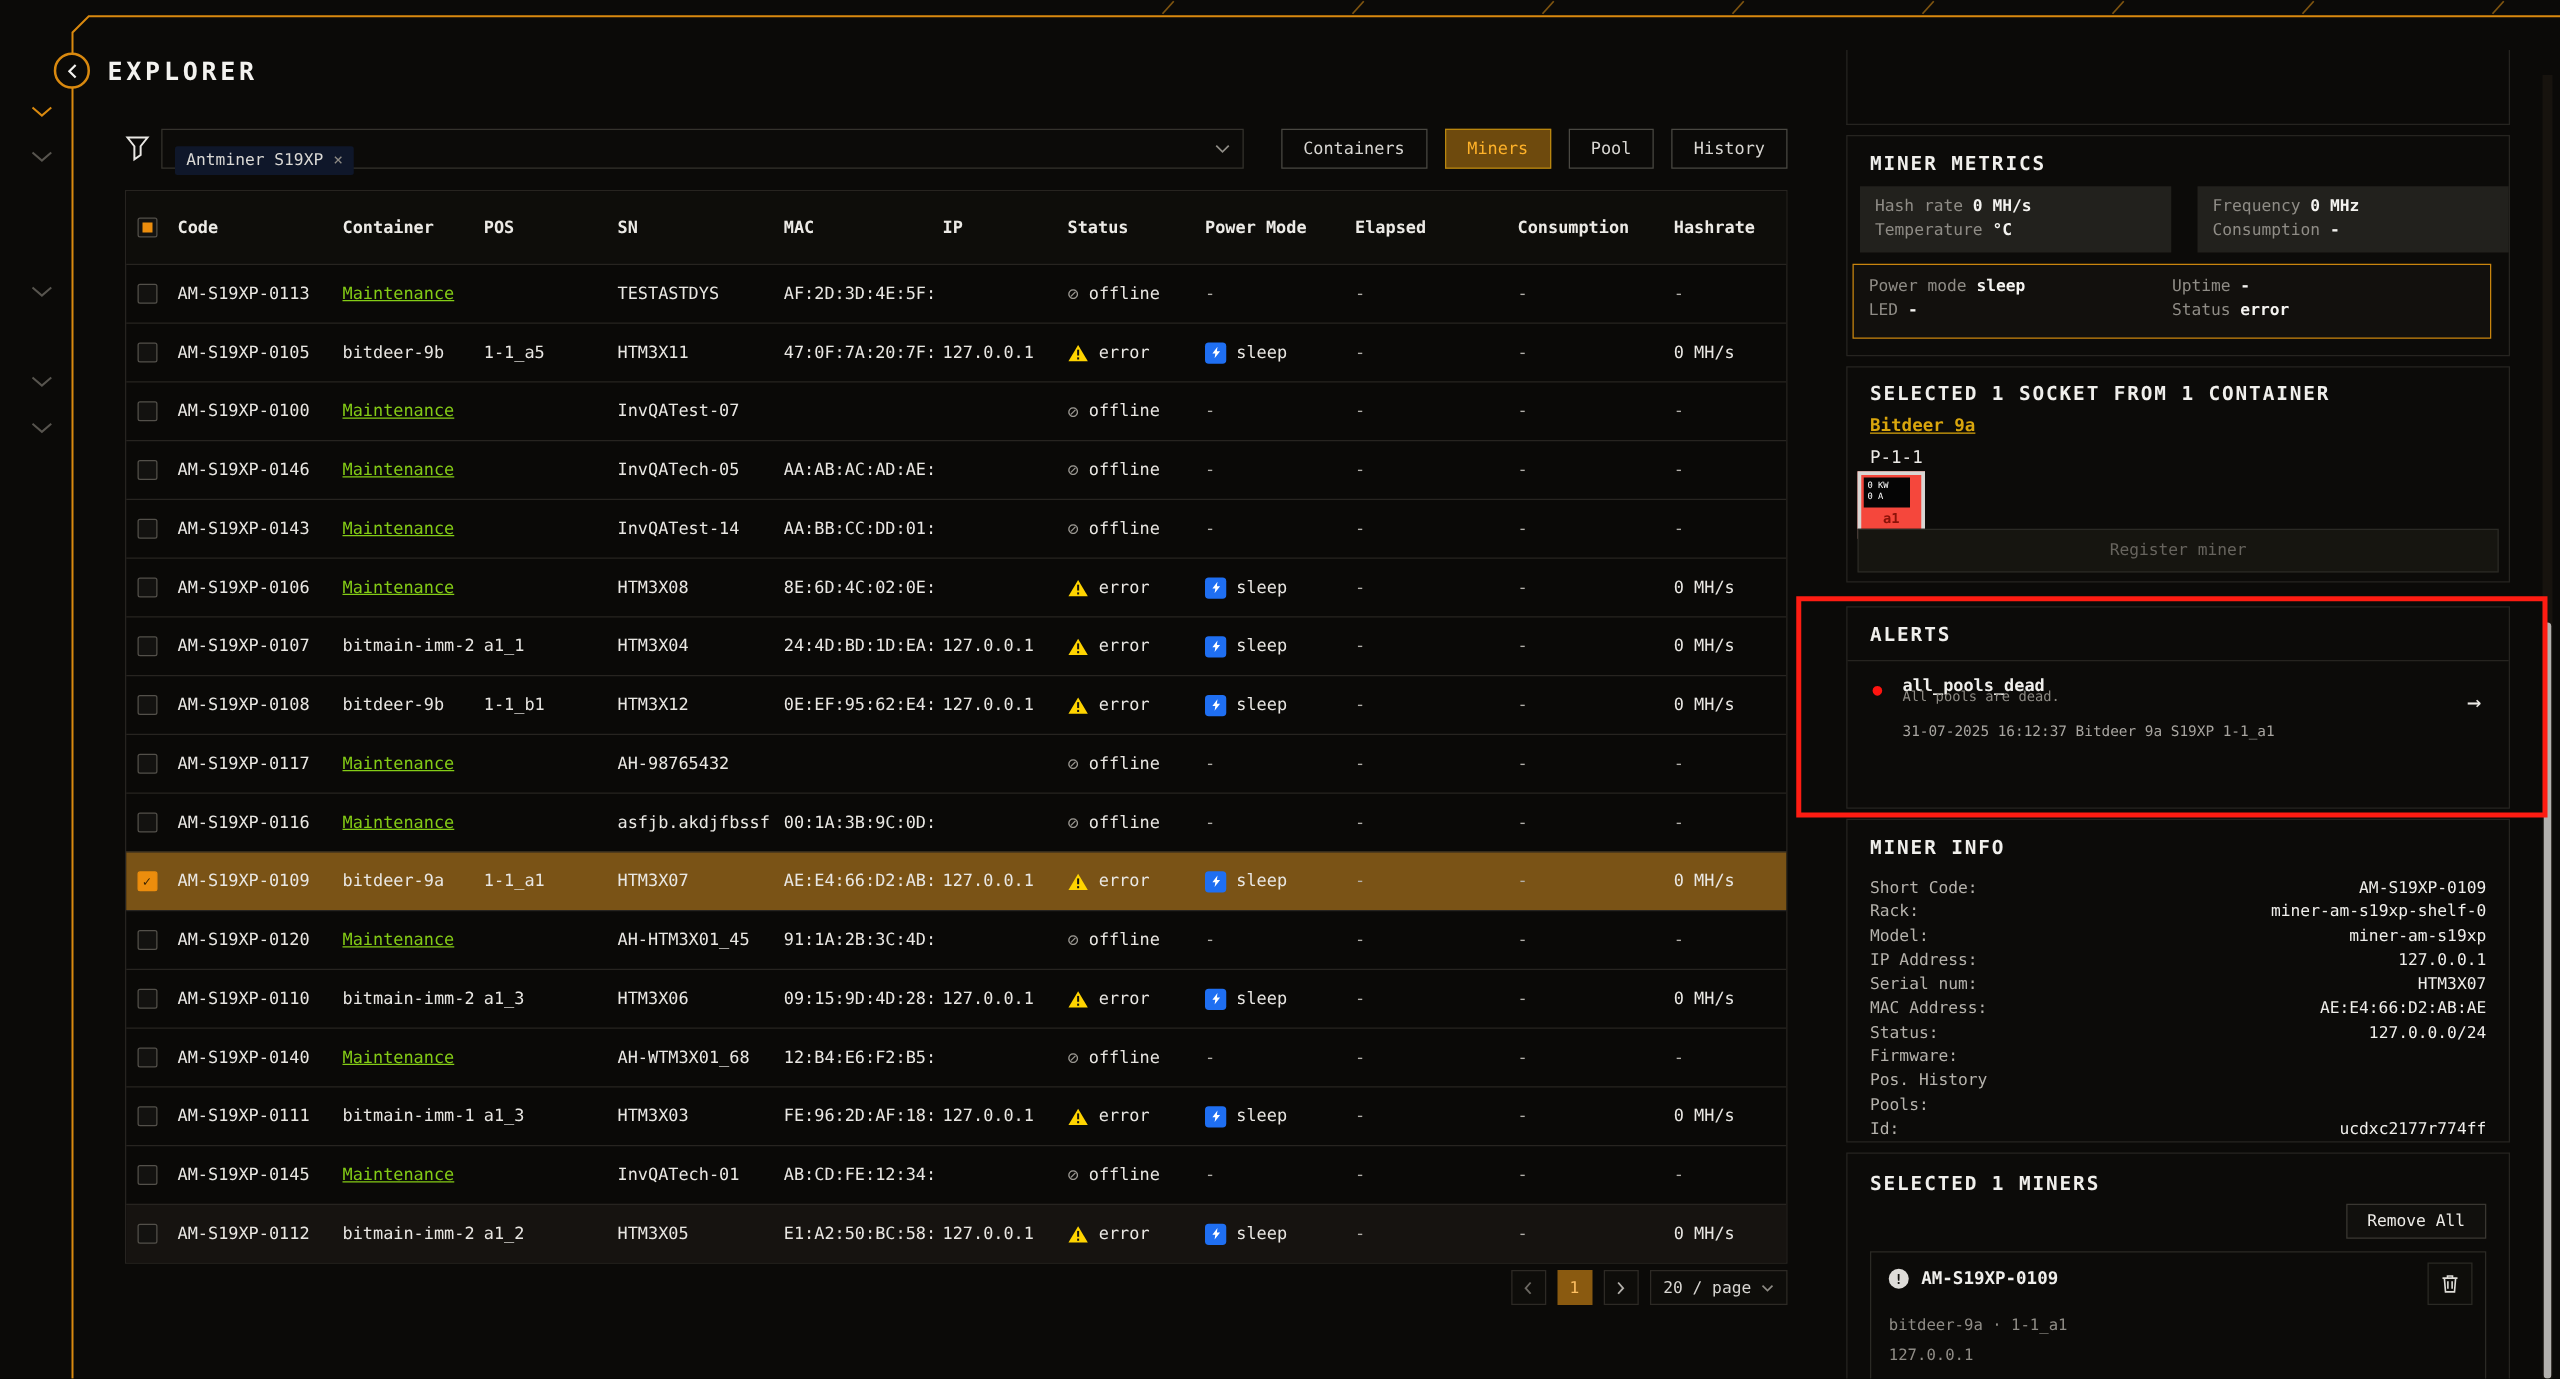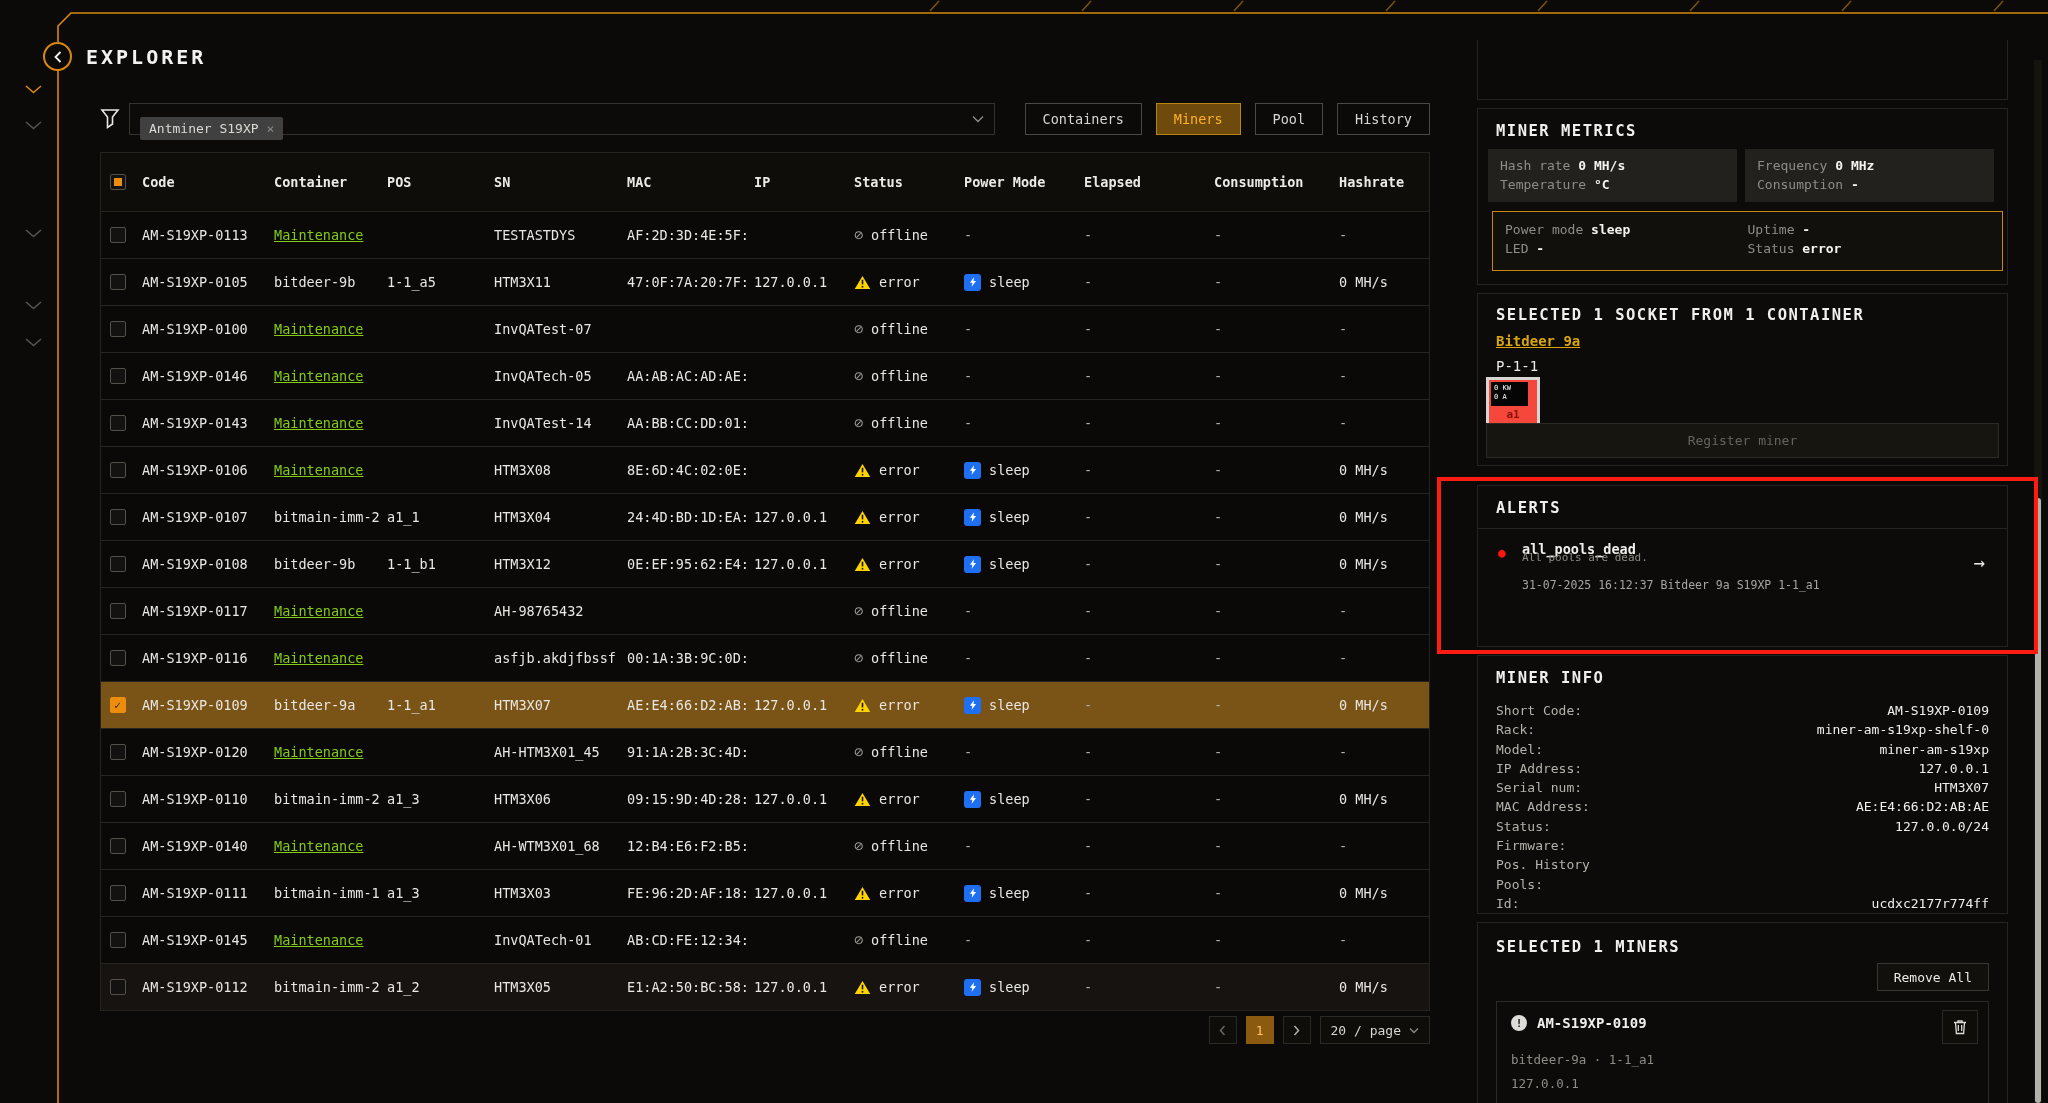--- a/index.html
+++ b/index.html
@@ -14,21 +14,21 @@
     border:2px solid #d9890f; background:#0b0a08; z-index:3; display:flex; align-items:center; justify-content:center; cursor:pointer; }
   .page-title { position:absolute; left:86px; top:45px; font-size:20px; font-weight:bold; letter-spacing:3px; color:#f3f2ef; z-index:2; }
 
   .rail-chevron { position:absolute; left:25px; width:17px; height:10px; z-index:2; cursor:pointer; }
 
   
   .toolbar { position:absolute; left:100px; top:103px; width:1330px; height:32px; display:flex; align-items:center; z-index:2; }
   .funnel { width:20px; height:22px; margin-right:9px; }
   .filter-select { flex:1; height:32px; border:1px solid #35332d; background:#0c0b09; display:flex; align-items:center;
     padding:0 10px; margin-right:16px; cursor:pointer; }
-  .filter-tag { background:#404040; color:#dbd9d5; font-size:13px; padding:4px 9px; border-radius:2px; display:flex; align-items:center; gap:8px;margin-top:18px; }
+  .filter-tag { background:#0f172a; color:#dbd9d5; font-size:13px; padding:4px 9px; border-radius:2px; display:flex; align-items:center; gap:8px;margin-top:18px; }
   .tag-close { color:#8f8c86; font-size:13px; cursor:pointer; }
   .filter-caret { margin-left:auto; }
   .view-btn { height:32px; padding:0 17px; margin-left:14px; background:transparent; border:1px solid #4a4842;
     color:#d8d6d2; font-family:inherit; font-size:13.5px; cursor:pointer; white-space:nowrap; }
   .view-btn.active { background:#6e4a0d; border-color:#b8860f; color:#ffb229; }
 
   
   .table { position:absolute; left:100px; top:152px; width:1330px; border:1px solid #272420; background:#0a0907; z-index:2; }
   .trow { display:flex; height:47px; border-top:1px solid #272420; align-items:stretch; cursor:pointer; }
   .trow.head { height:58px; border-top:none; background:#0e0d0a; cursor:default; }
@@ -74,24 +74,24 @@
   
   .card { position:absolute; left:1477px; width:531px; border:1px solid #262420; background:#0c0b09; z-index:2; }
   .card-title { font-size:15.5px; font-weight:bold; letter-spacing:1.5px; color:#f0efec; }
 
   .partial-card { top:40px; height:60px; border-top:none; background:transparent; }
 
   .metrics-card { top:108px; height:177px; }
   .metrics-card .card-title { position:absolute; left:18px; top:13px; }
   .metric-box { position:absolute; top:40px; width:249px; height:53px; background:#22211d; padding:7px 12px; }
   .metric-box.left { left:10px; }
-  .metric-box.right { left:267px; }
+  .metric-box.right { left:280px; }
   .metric-line { font-size:13px; line-height:19px; color:#8f8c86; white-space:nowrap; }
   .metric-line .mv { color:#f4f3f0; font-weight:bold; }
-  .metric-orange { position:absolute; left:14px; top:102px; width:511px; height:60px; border:1px solid #c9850e;
+  .metric-orange { position:absolute; left:4px; top:102px; width:511px; height:60px; border:1px solid #c9850e;
     background:#12100d; padding:8px 12px; display:flex;justify-content:flex-end; }
   .metric-orange .col { width:50%; }
 
   .socket-card { top:293px; height:173px; }
   .socket-card .card-title { position:absolute; left:18px; top:12px; }
   .container-link { position:absolute; left:18px; top:39px; font-size:14px; font-weight:bold; color:#d9a60d;
     text-decoration:underline; cursor:pointer; }
   .socket-pos { position:absolute; left:18px; top:64px; font-size:14px; color:#eceae6; }
   .socket-tile { position:absolute; left:8px; top:83px; width:54px; height:54px; border:3px solid #d8d6d3;
     background:#f5473c; cursor:pointer; }

